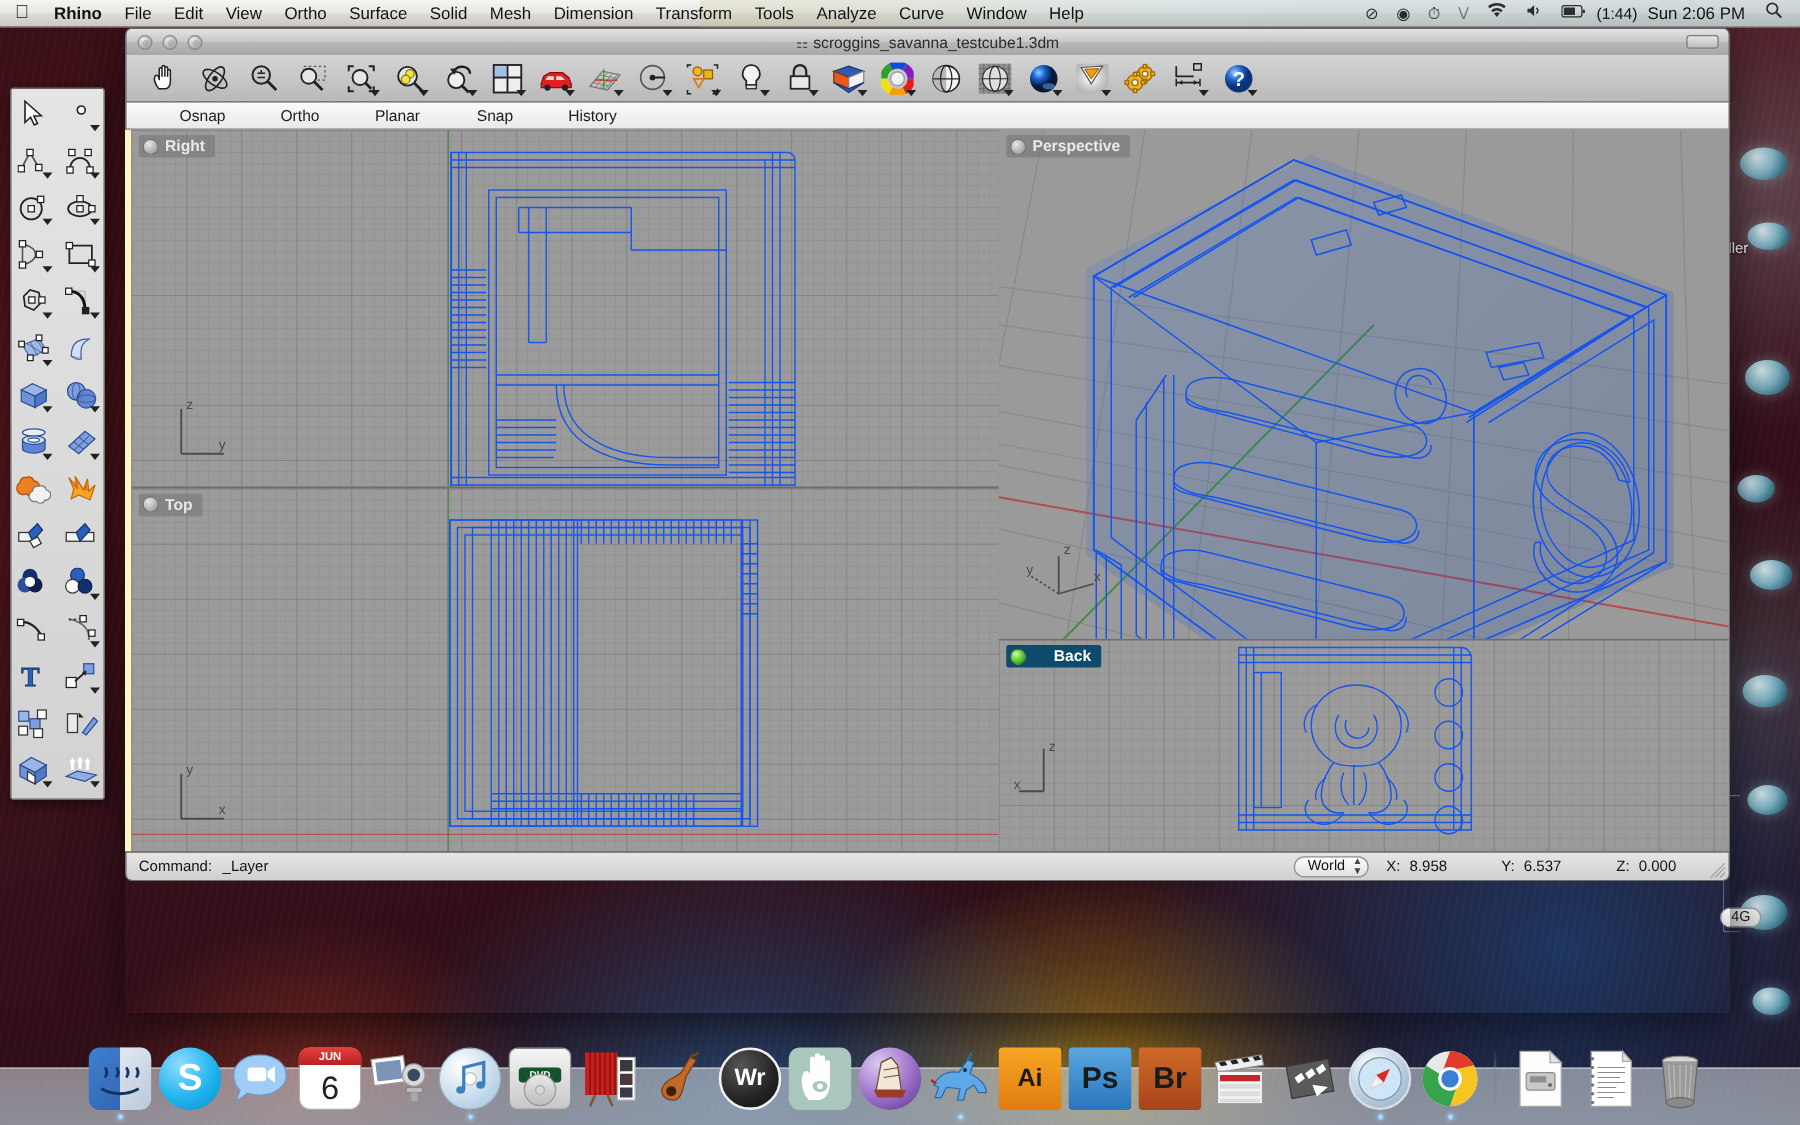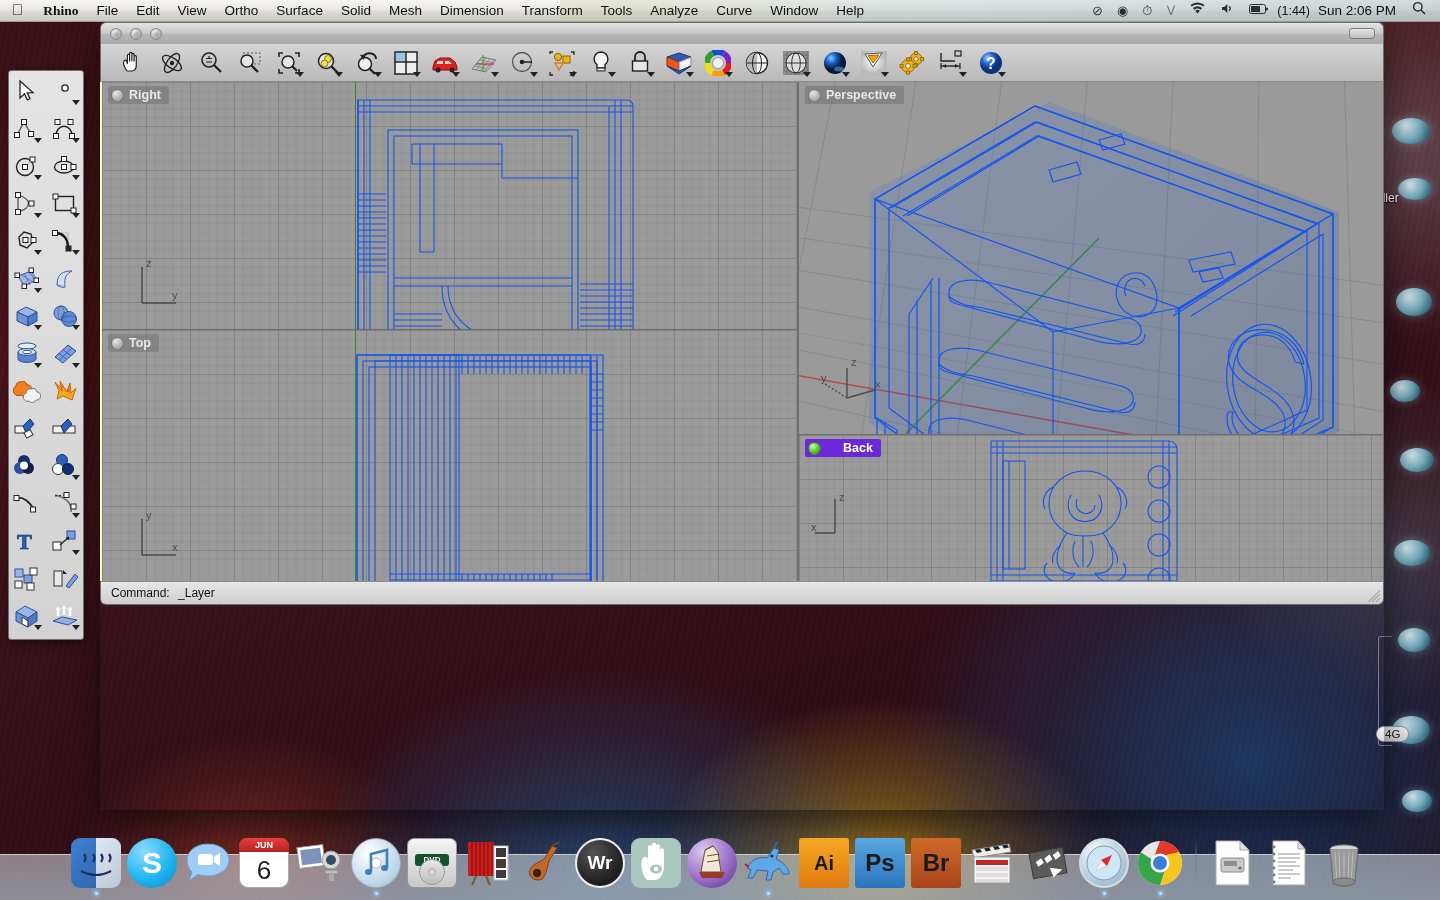--- a/index.html
+++ b/index.html
@@ -40,21 +40,21 @@
   
   #menubar {
     position:absolute; top:0; left:0; width:1440px; height:22px;
     background:linear-gradient(to bottom,#f6f5f2 0%,#e8e7e3 48%,#dedcd7 52%,#cbc9c4 100%);
     border-bottom:1px solid #9a9a97;
     display:flex; align-items:center; font-size:13.5px; color:#111;
     z-index:50;
   }
   #menubar .mb-left{display:flex; align-items:center; gap:0;}
   .mb-item { padding:0 9px; line-height:22px; height:22px; white-space:nowrap; }
-  .mb-item.app { font-weight:bold;font-family:Liberation Serif, serif; }
+  .mb-item.app { font-weight:bold; }
   .mb-apple { padding:0 11px 0 12px; font-size:15px; line-height:20px; }
   #menubar .mb-right { margin-left:auto; display:flex; align-items:center; gap:2px; padding-right:8px;}
   .mb-stat { padding:0 6px; line-height:22px; font-size:13px; opacity:.85;}
   .mb-clock { padding:0 8px 0 4px; font-size:13.5px;text-align:center;}
   .mb-batt { font-size:12.5px; padding-right:2px;}
 
   
   #menubar .tint{position:absolute; left:560px; top:0; width:880px; height:22px;
     background:linear-gradient(90deg, rgba(190,190,130,.22), rgba(150,190,200,.25) 45%, rgba(120,150,170,.28));
     pointer-events:none;}
@@ -88,39 +88,39 @@
   .tbi svg{ display:block; }
   .tbi .caret{position:absolute; right:3px; bottom:3px; width:0;height:0;
     border-left:4px solid transparent;border-right:4px solid transparent;border-top:5px solid #222;}
 
   #statusrow { height:22px; background:linear-gradient(to bottom,#fafafa,#e9e9e9);
     border-left:1px solid #6d6d6d; border-right:1px solid #6d6d6d; border-bottom:1px solid #9c9c9c;
     display:flex; align-items:center; font-size:12.5px; color:#1c1c1c; }
   .srow-item{ width:78px; text-align:center; height:22px; line-height:22px; }
 
   
-  #vpwrap { height:499px; background:#8c8c8c;
-     border-left:2px solid #fef9c3; border-right:1px solid #6d6d6d;
+  #vpwrap { height:577px; background:#8c8c8c;
+     border-left:5px solid #fef9c3; border-right:1px solid #6d6d6d;
      display:flex; }
   .vcol { display:flex; flex-direction:column; }
   .vp { position:relative; overflow:hidden; background:#9b9b9b; }
   .vp .grid{position:absolute; inset:0;
      background-image:
        linear-gradient(rgba(120,120,120,.55) 1px, transparent 1px),
        linear-gradient(90deg, rgba(120,120,120,.55) 1px, transparent 1px);
      background-size:44px 44px;}
   .vp .grid10{position:absolute; inset:0;
      background-image:
        linear-gradient(rgba(132,132,132,.32) 1px, transparent 1px),
        linear-gradient(90deg, rgba(132,132,132,.32) 1px, transparent 1px);
      background-size:8.8px 8.8px;}
   .vlabel { position:absolute; left:6px; top:4px; display:flex; align-items:center; gap:5px;
      background:rgba(120,120,120,.62); padding:2px 8px 2px 3px; border-radius:2px;
      font-size:12.5px; color:#e9e9e9; font-weight:bold; z-index:6;}
-  .vlabel.active { background:#6d28d9; color:#fff;gap:22px; }
+  .vlabel.active { background:#0c4a6e; color:#fff;gap:22px; }
   .vdot{width:13px;height:13px;border-radius:50%;
     background:radial-gradient(circle at 35% 30%,#e8e8e8,#b0b0b0 60%,#9a9a9a);
     border:1px solid rgba(60,60,60,.5);}
   .vdot.on{background:radial-gradient(circle at 35% 30%,#ccffa8,#56c42a 55%,#2e8a12);}
   .axis { position:absolute; font-size:11px; color:#4b4b4b; z-index:5;}
   .vsep-h{height:2px;background:#6f6f6f;}
   .vsep-v{width:2px;background:#6f6f6f;}
   .wcs-red{position:absolute;height:1px;background:#b44; opacity:.85; z-index:2;}
   .wcs-grn{position:absolute;width:1px;background:#3a7a32; opacity:.9; z-index:2;}
 
@@ -500,20 +500,23 @@
 </div>
 
 <div id="rhino">
 
   <div id="titlebar">
     <div class="traffic">
       <div class="tl"></div>
       <div class="tl"></div>
       <div class="tl"></div>
     </div>
+    <div class="ttl">
+      <span class="fico">⚏</span><span>scroggins_savanna_testcube1.3dm</span>
+    </div>
     <div class="tbtn"></div>
   </div>
 
   <div id="toolbar">
     <div class="tbi">
         <svg width="26" height="26" viewBox="0 0 26 26">
           <path d="M7 21 C4 17 3 13 4 11 c1-1.5 2.6-.6 3 1 l.4 1.6 V5.2 c0-1.3 2.2-1.3 2.2 0 V11 V3.5 c0-1.4 2.3-1.4 2.3 0 V11 V4.4 c0-1.3 2.2-1.3 2.2 0 V11 V6.6 c0-1.3 2.2-1.3 2.2 0 v8.6 c0 3.6-2 5.8-3.8 5.8Z" fill="#fff" stroke="#222" stroke-width="1.2" stroke-linejoin="round"></path>
         </svg>
       </div>
     <div class="tbi">
@@ -741,20 +744,28 @@
               <stop offset="100%" stop-color="#0c3379"></stop>
             </radialGradient>
           </defs>
           <circle cx="13" cy="13" r="11" fill="url(#rg3)"></circle>
           <text x="13" y="19" text-anchor="middle" font-family="Liberation Sans, sans-serif" font-size="16" font-weight="bold" fill="#fff">?</text>
         </svg>
         <div class="caret"></div>
       </div>
   </div>
 
+  <div id="statusrow">
+    <div class="srow-item" style="width:22px"></div>
+    <div class="srow-item">Osnap</div>
+    <div class="srow-item">Ortho</div>
+    <div class="srow-item">Planar</div>
+    <div class="srow-item">Snap</div>
+    <div class="srow-item">History</div>
+  </div>
 
   <div id="vpwrap">
 
     <div class="vcol" style="width:696px;">
 
       <div class="vp" style="width:694px; height:338px;">
         <div class="grid10"></div>
         <div class="grid"></div>
         <div class="wcs-grn" style="left:253px; top:0; height:338px;"></div>
         <div class="wcs-red" style="left:0; top:304px; width:694px;"></div>
@@ -985,20 +996,41 @@
         </svg>
       </div>
     </div>
   </div>
 
   <div id="cmdbar">
     <div class="cmd">
       <span>Command:</span>
       <span style="margin-left:5px;">_Layer</span>
     </div>
+    <div class="right">
+      <div class="cs-select">
+        <span>World</span>
+        <span class="arrows">
+            <span>▲</span>
+            <span>▼</span>
+          </span>
+      </div>
+      <div class="coord">
+        <span>X:</span>
+        <span style="margin-left:4px">8.958</span>
+      </div>
+      <div class="coord">
+        <span>Y:</span>
+        <span style="margin-left:4px">6.537</span>
+      </div>
+      <div class="coord">
+        <span>Z:</span>
+        <span style="margin-left:4px">0.000</span>
+      </div>
+    </div>
     <svg class="grip" viewBox="0 0 13 13">
         <path d="M12 4 L4 12 M12 8 L8 12 M12 0.5 L0.5 12" stroke="#777" stroke-width="1.1" fill="none"></path>
       </svg>
   </div>
 </div>
 
 <div id="dock">
   <div class="shelf"></div>
 
   <div class="dk">

